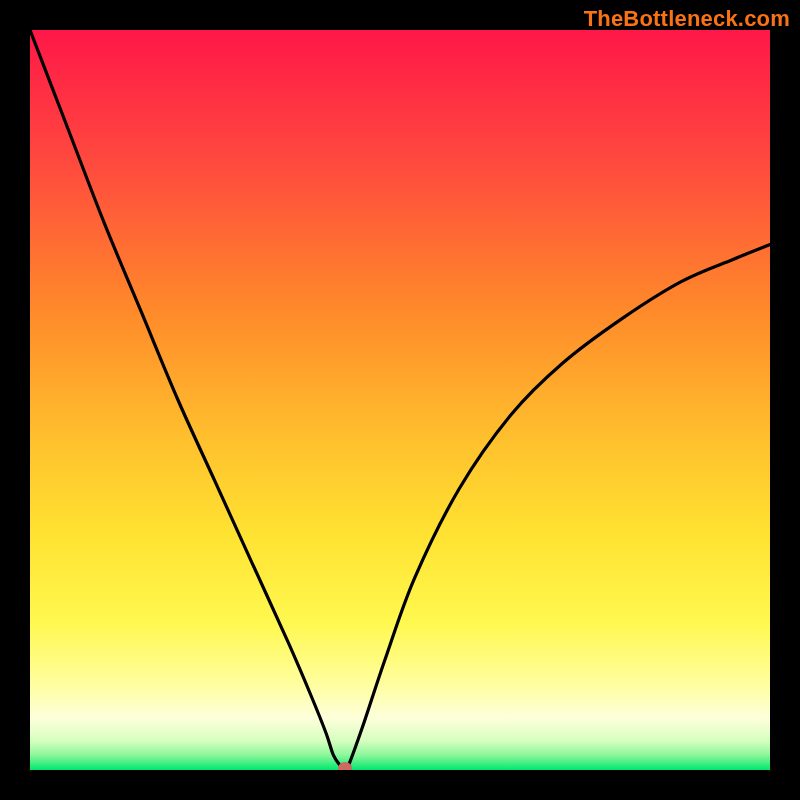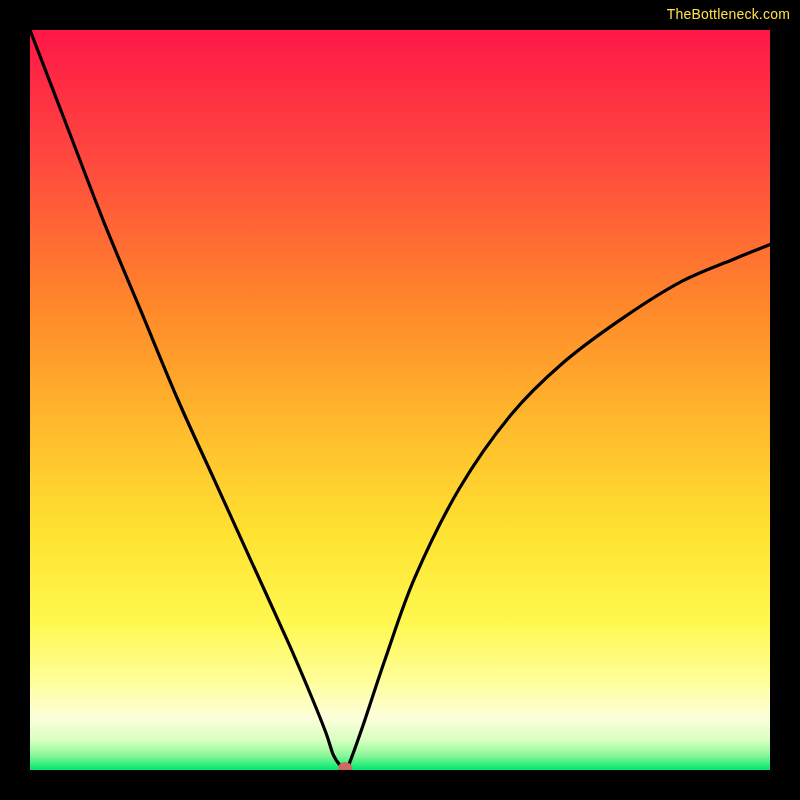--- a/index.html
+++ b/index.html
@@ -25,24 +25,24 @@
     overflow: hidden;
   }
   .gradient {
     position: absolute;
     inset: 0;
   }
   .watermark {
     position: absolute;
     top: 6px;
     right: 10px;
-    color: #fde047;
-    font-size: 14px;
+    color: #f97316;
+    font-size: 22px;
     letter-spacing: 0.2px;
-    font-weight: 400;
+    font-weight: 700;
   }
   svg.curve {
     position: absolute;
     inset: 0;
   }
   .dot {
     position: absolute;
     width: 14px;
     height: 12px;
     background: #cd6a62;

